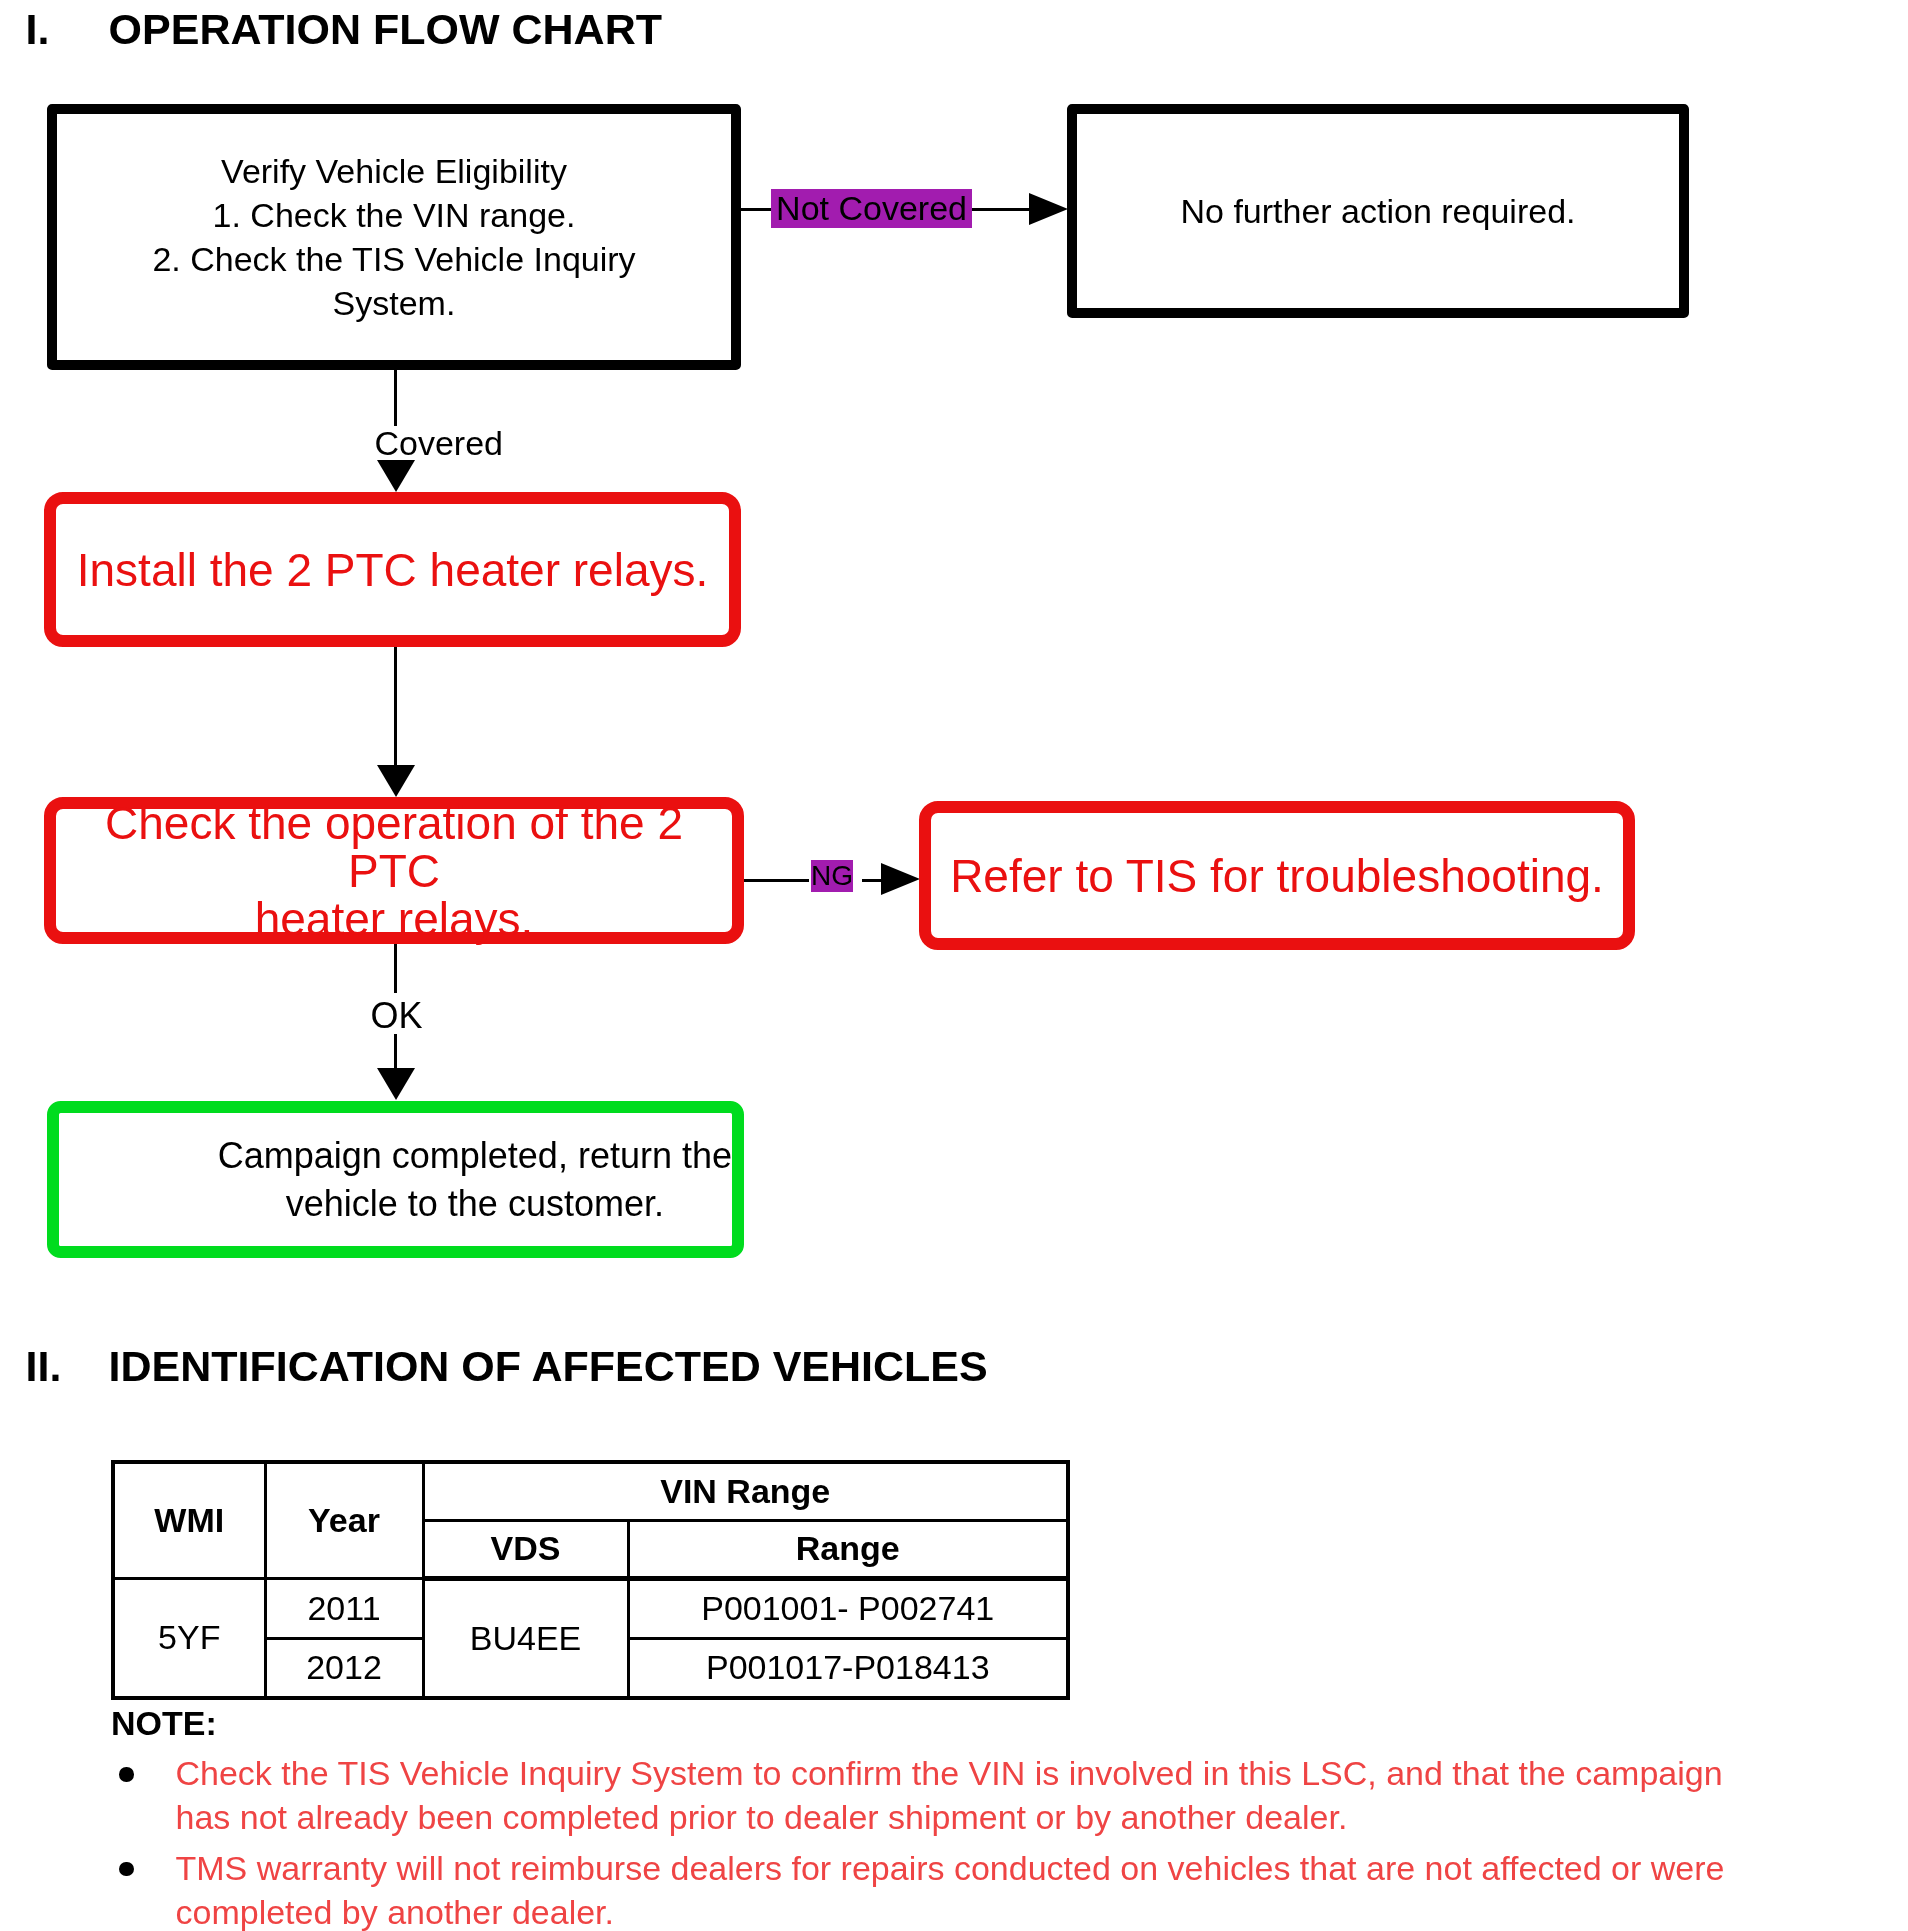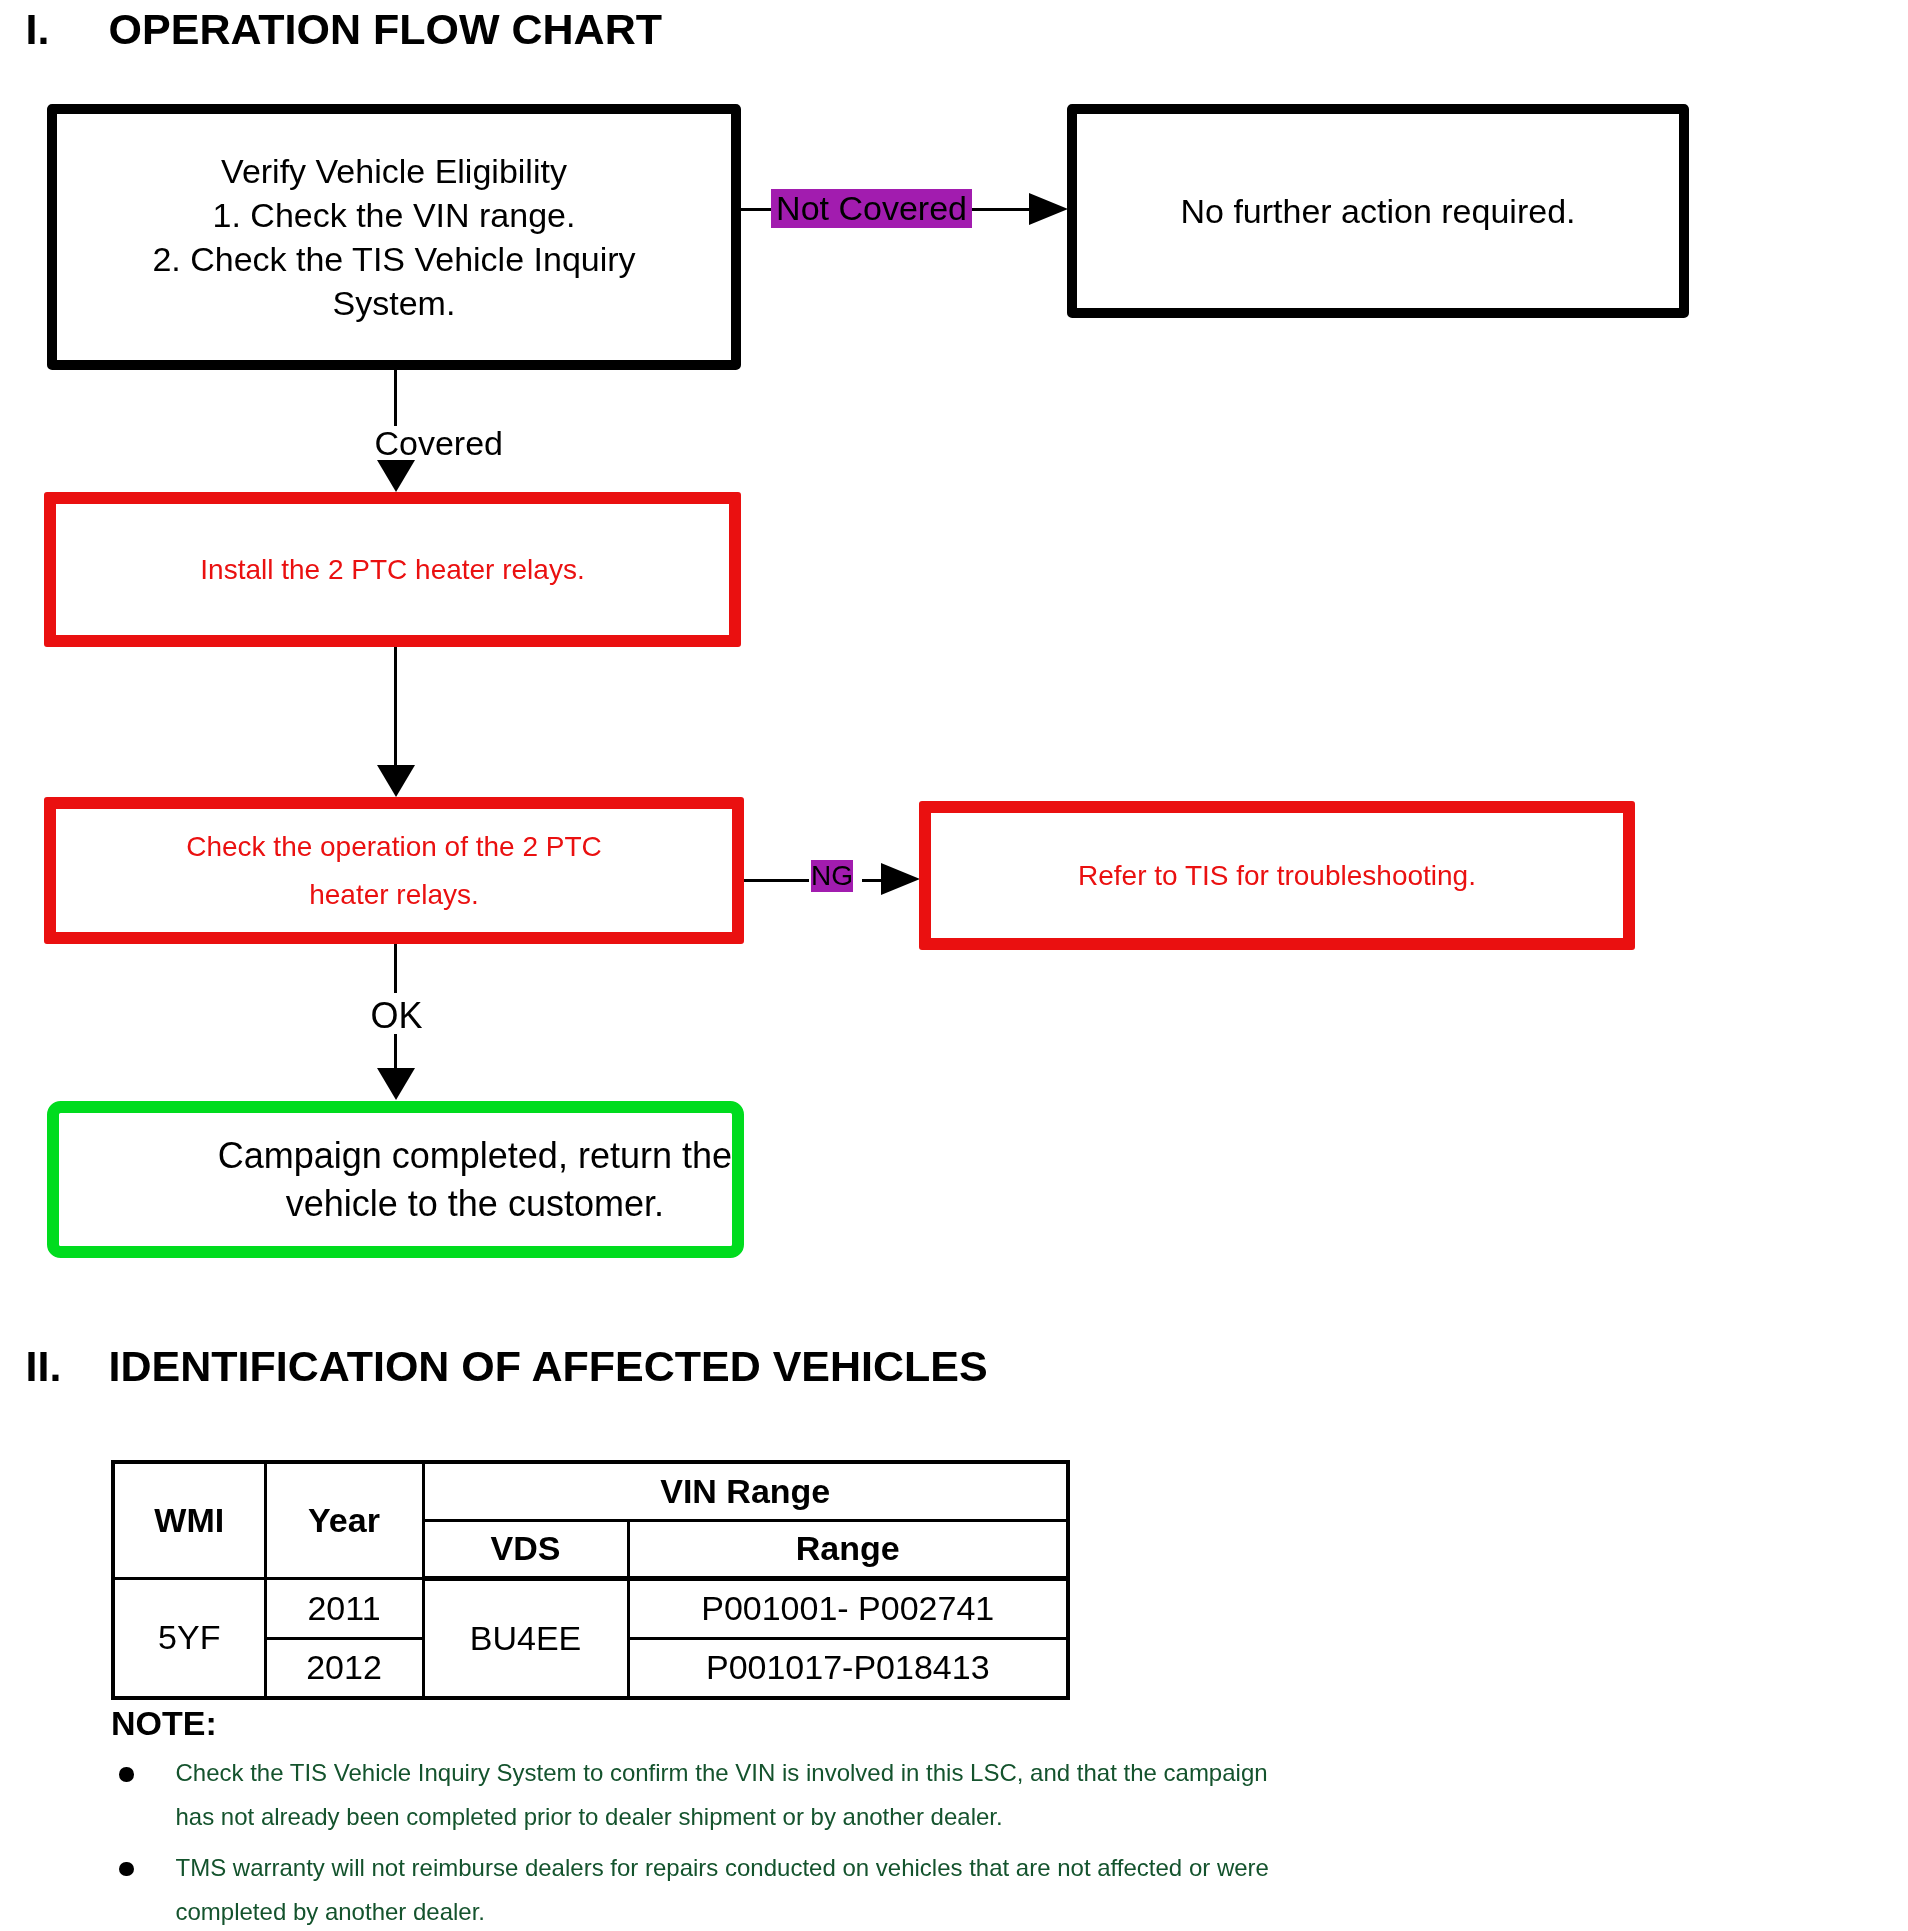--- a/index.html
+++ b/index.html
@@ -19,21 +19,21 @@
   .h-num{display:inline-block; width:83px;}
   .subheading{position:absolute; left:111px; top:1405px; font-weight:bold; font-size:36px; white-space:nowrap;}
   .sh-num{display:inline-block; width:66px;}
   
   .fbox{
     position:absolute; display:flex; align-items:center; justify-content:center;
     text-align:center; background:#fff; white-space:pre-line;
     font-size:34px; line-height:44px;
   }
   .b-black{border:10.2px solid var(--black); border-radius:5.1px;}
-  .b-red{border:12px solid var(--red); border-radius:3px; color:var(--red); font-size:28px; line-height:48px;}
+  .b-red{border:12px solid var(--red); border-radius:19px; color:var(--red); font-size:46px; line-height:48px;}
   .b-green{border:12px solid var(--green); border-radius:13.6px; color:#000; font-size:36px; line-height:48px;}
   .box-verify{left:47px; top:104px; width:694px; height:266px;}
   .box-noaction{left:1067px; top:104px; width:622px; height:214px;}
   .box-install{left:44px; top:492px; width:697px; height:155px;}
   .box-checkop{left:44px; top:797px; width:700px; height:147px;}
   .box-refer{left:919px; top:801px; width:716px; height:149px;}
   .box-campaign{left:47px; top:1101px; width:697px; height:157px;justify-content:flex-end;}
   
   .hline{position:absolute; height:3.4px; background:var(--black);}
   .vline{position:absolute; width:3.4px; background:var(--black);}
@@ -72,21 +72,21 @@
   .vin-table th{font-weight:bold;}
   .vin-table td{font-weight:normal;}
   .vin-table .hdr-bottom{border-bottom-width:5.1px;}
   .col-wmi{width:152px;} .col-year{width:158px;} .col-vds{width:205px;} .col-range{width:440px;}
   .row-h1{height:58px;} .row-h2{height:58px;} .row-d{height:60px;}
   
   .note-label{position:absolute; left:111px; top:1704px; font-size:34px; font-weight:bold;}
   .note-list{position:absolute; left:119px; top:1751px; width:1784px;}
   .note-bullet{display:flex; align-items:flex-start; margin-bottom:6.8px;}
   .dot{flex:0 0 auto; width:14.5px; height:14.5px; border-radius:50%; background:var(--black); margin:16px 42px 0 0;}
-  .note-text{font-size:24px; line-height:44px; white-space:pre-line; color:#14532d;}
+  .note-text{font-size:34px; line-height:44px; white-space:pre-line; color:#ef4444;}
 </style>
 </head>
 <body>
 
 <div class="page">
 
   <div class="heading h-1">
     <span class="h-num">I.</span><span>OPERATION FLOW CHART</span>
   </div>
 

